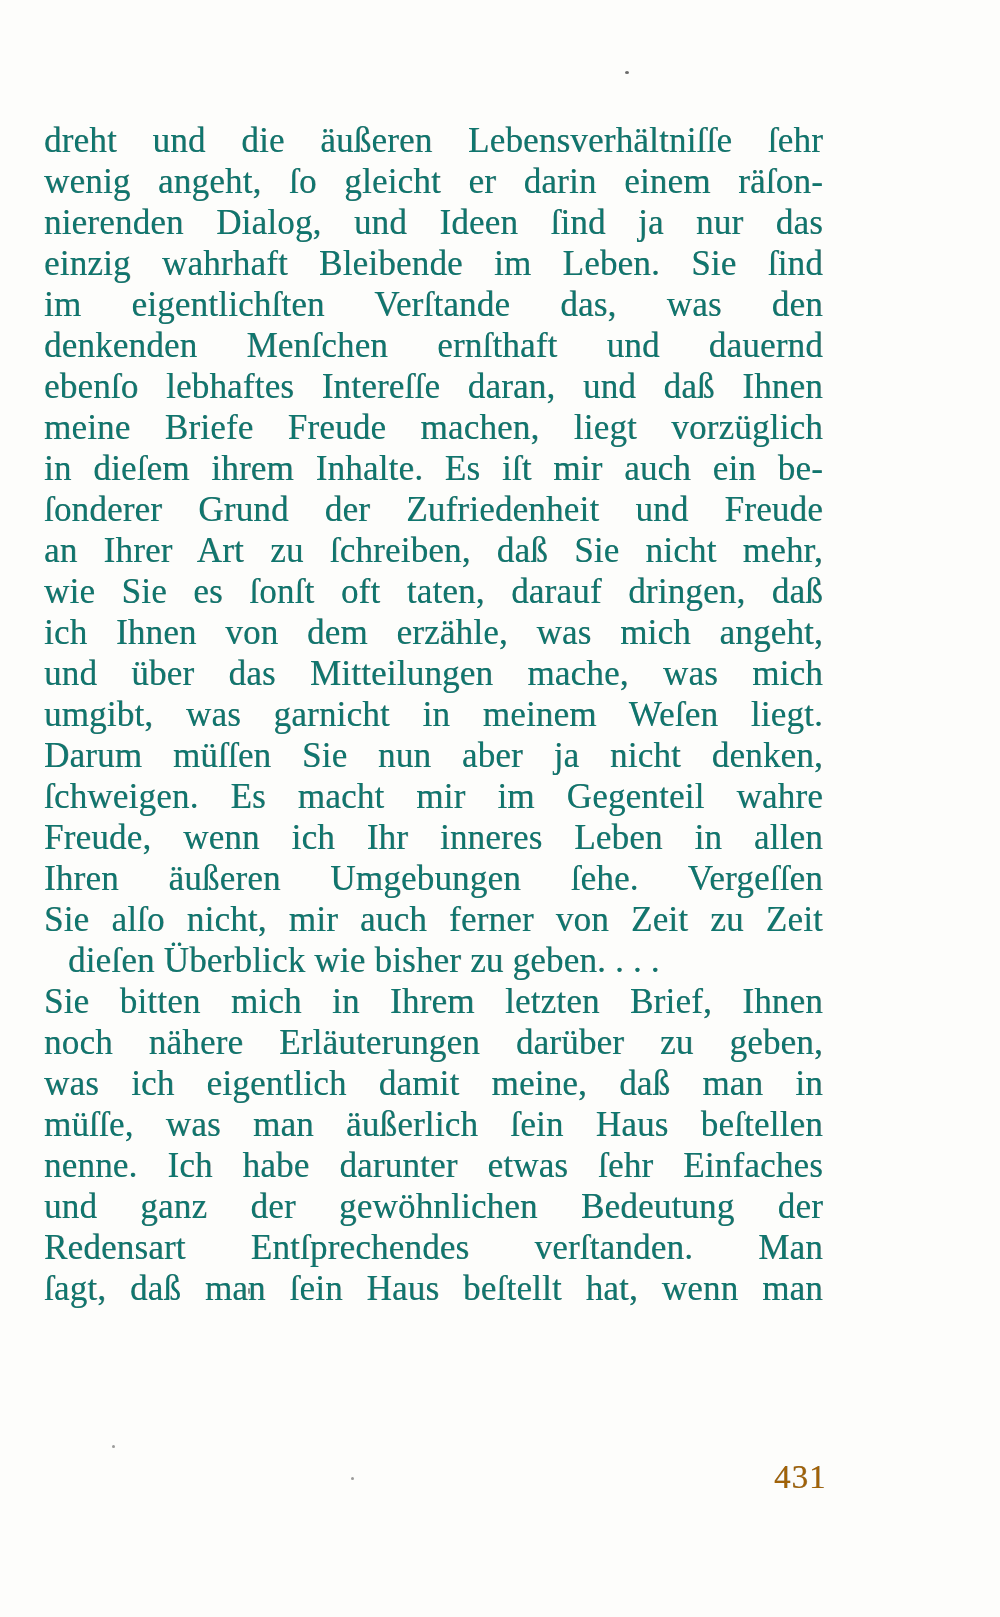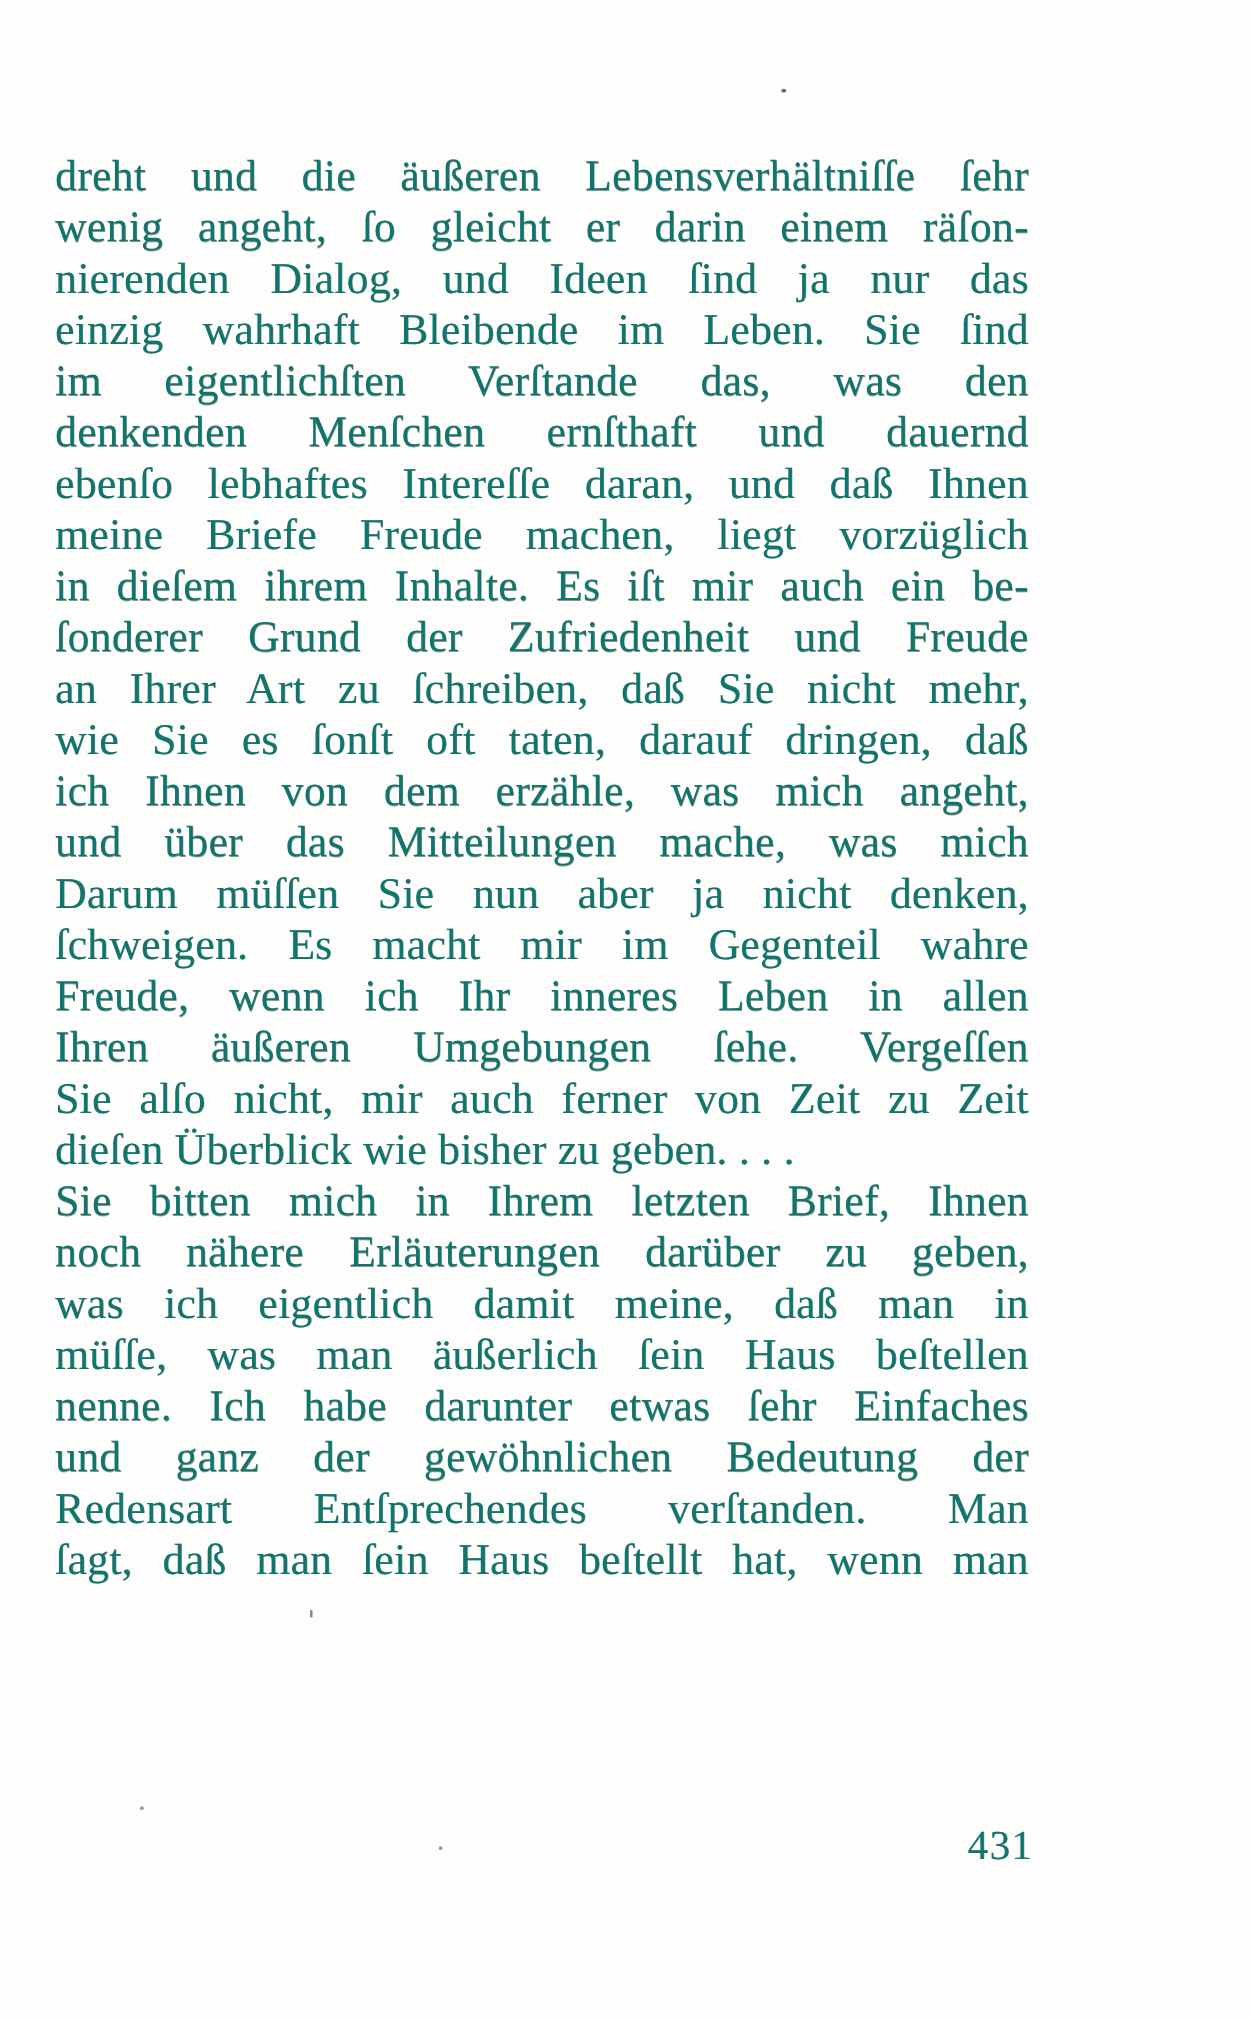--- a/index.html
+++ b/index.html
@@ -32,29 +32,30 @@
   }
   .line {
     text-align: justify;
     text-align-last: justify;
     white-space: normal;
     height: 41px;
     overflow: visible;
   }
   .line.flush-left {
     text-align-last: left;
+    margin-left: 24px;
   }
   .page-number {
     position: absolute;
     left: 774px;
     top: 1458px;
     width: 70px;
     font-size: 33px;
     line-height: 38px;
-    color: #0f766e;
+    color: #a16207;
     letter-spacing: 1px;
     text-shadow: 0.4px 0.4px 0 rgba(10,10,10,0.4);
     filter: blur(0.2px);
   }
   .speck {
     position: absolute;
     background: #3a3a3a;
     border-radius: 50%;
     opacity: 0.75;
   }
@@ -82,20 +83,21 @@
       <div class="line">im eigentlichſten Verſtande das, was den</div>
       <div class="line">denkenden Menſchen ernſthaft und dauernd</div>
       <div class="line">ebenſo lebhaftes Intereſſe daran, und daß Ihnen</div>
       <div class="line">meine Briefe Freude machen, liegt vorzüglich</div>
       <div class="line">in dieſem ihrem Inhalte. Es iſt mir auch ein be-</div>
       <div class="line">ſonderer Grund der Zufriedenheit und Freude</div>
       <div class="line">an Ihrer Art zu ſchreiben, daß Sie nicht mehr,</div>
       <div class="line">wie Sie es ſonſt oft taten, darauf dringen, daß</div>
       <div class="line">ich Ihnen von dem erzähle, was mich angeht,</div>
       <div class="line">und über das Mitteilungen mache, was mich</div>
+      <div class="line">umgibt, was garnicht in meinem Weſen liegt.</div>
       <div class="line">Darum müſſen Sie nun aber ja nicht denken,</div>
       <div class="line">ſchweigen. Es macht mir im Gegenteil wahre</div>
       <div class="line">Freude, wenn ich Ihr inneres Leben in allen</div>
       <div class="line">Ihren äußeren Umgebungen ſehe. Vergeſſen</div>
       <div class="line">Sie alſo nicht, mir auch ferner von Zeit zu Zeit</div>
       <div class="line flush-left">dieſen Überblick wie bisher zu geben. . . .</div>
       <div class="line">Sie bitten mich in Ihrem letzten Brief, Ihnen</div>
       <div class="line">noch nähere Erläuterungen darüber zu geben,</div>
       <div class="line">was ich eigentlich damit meine, daß man in</div>
       <div class="line">müſſe, was man äußerlich ſein Haus beſtellen</div>

